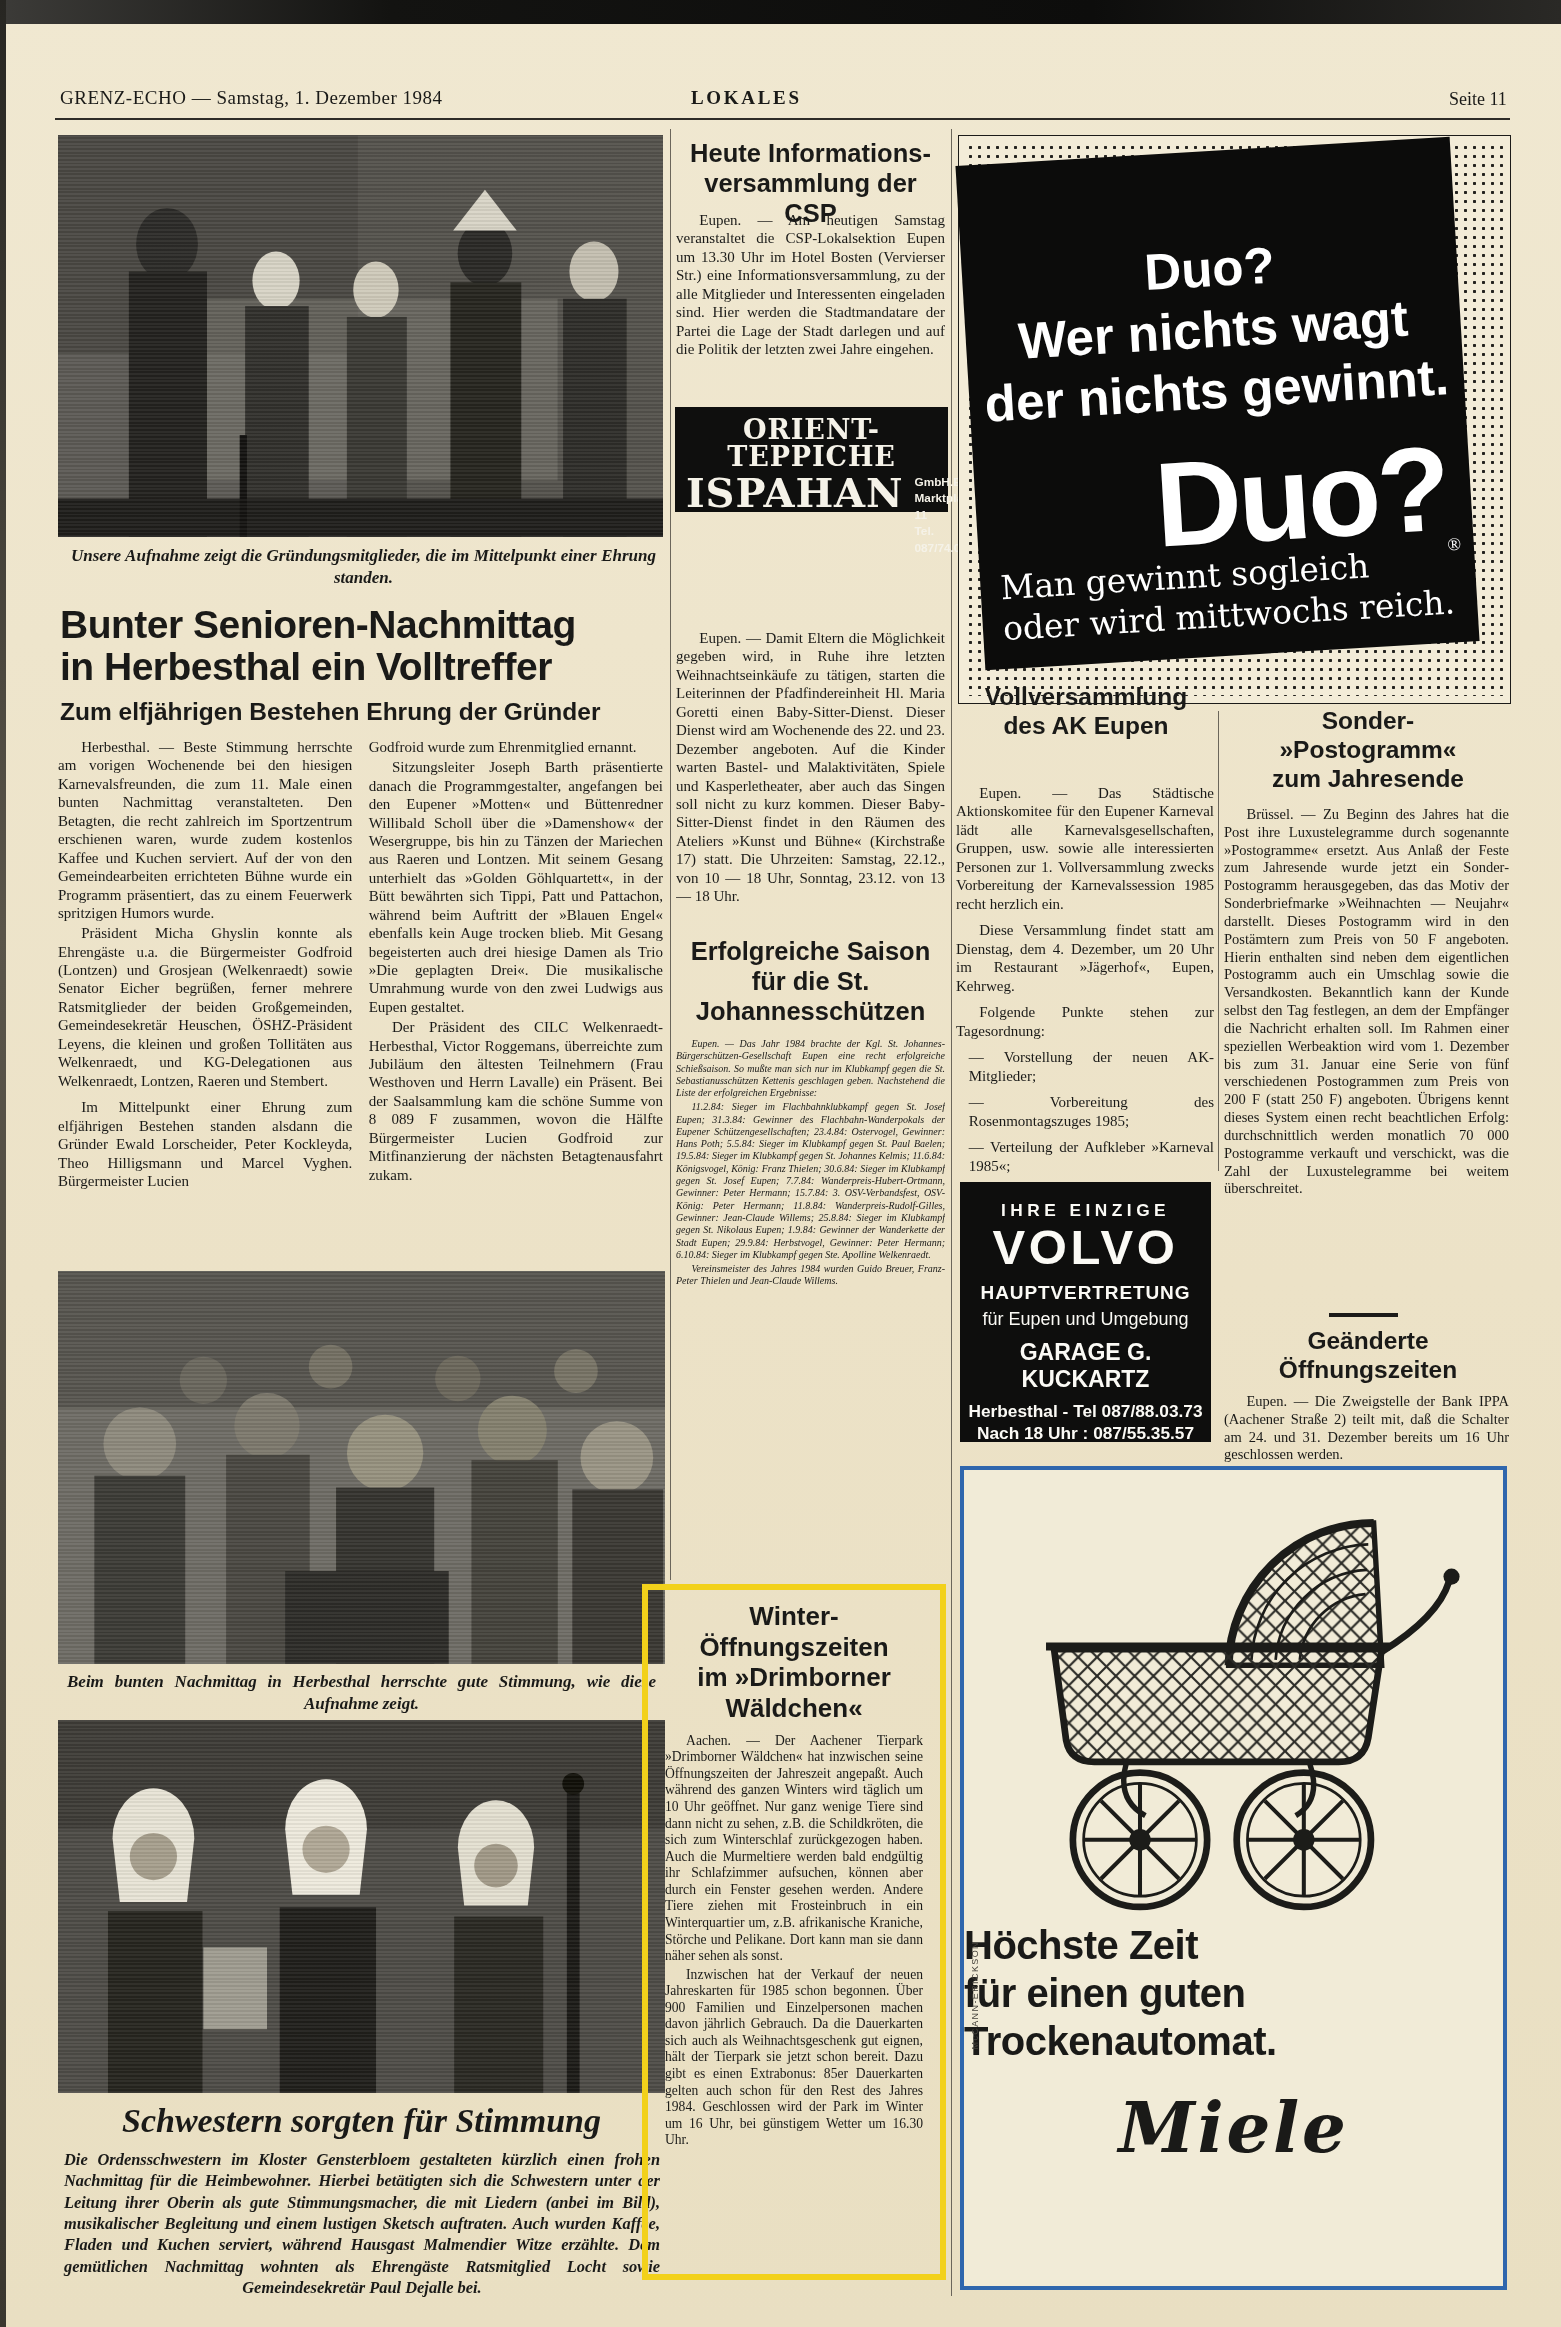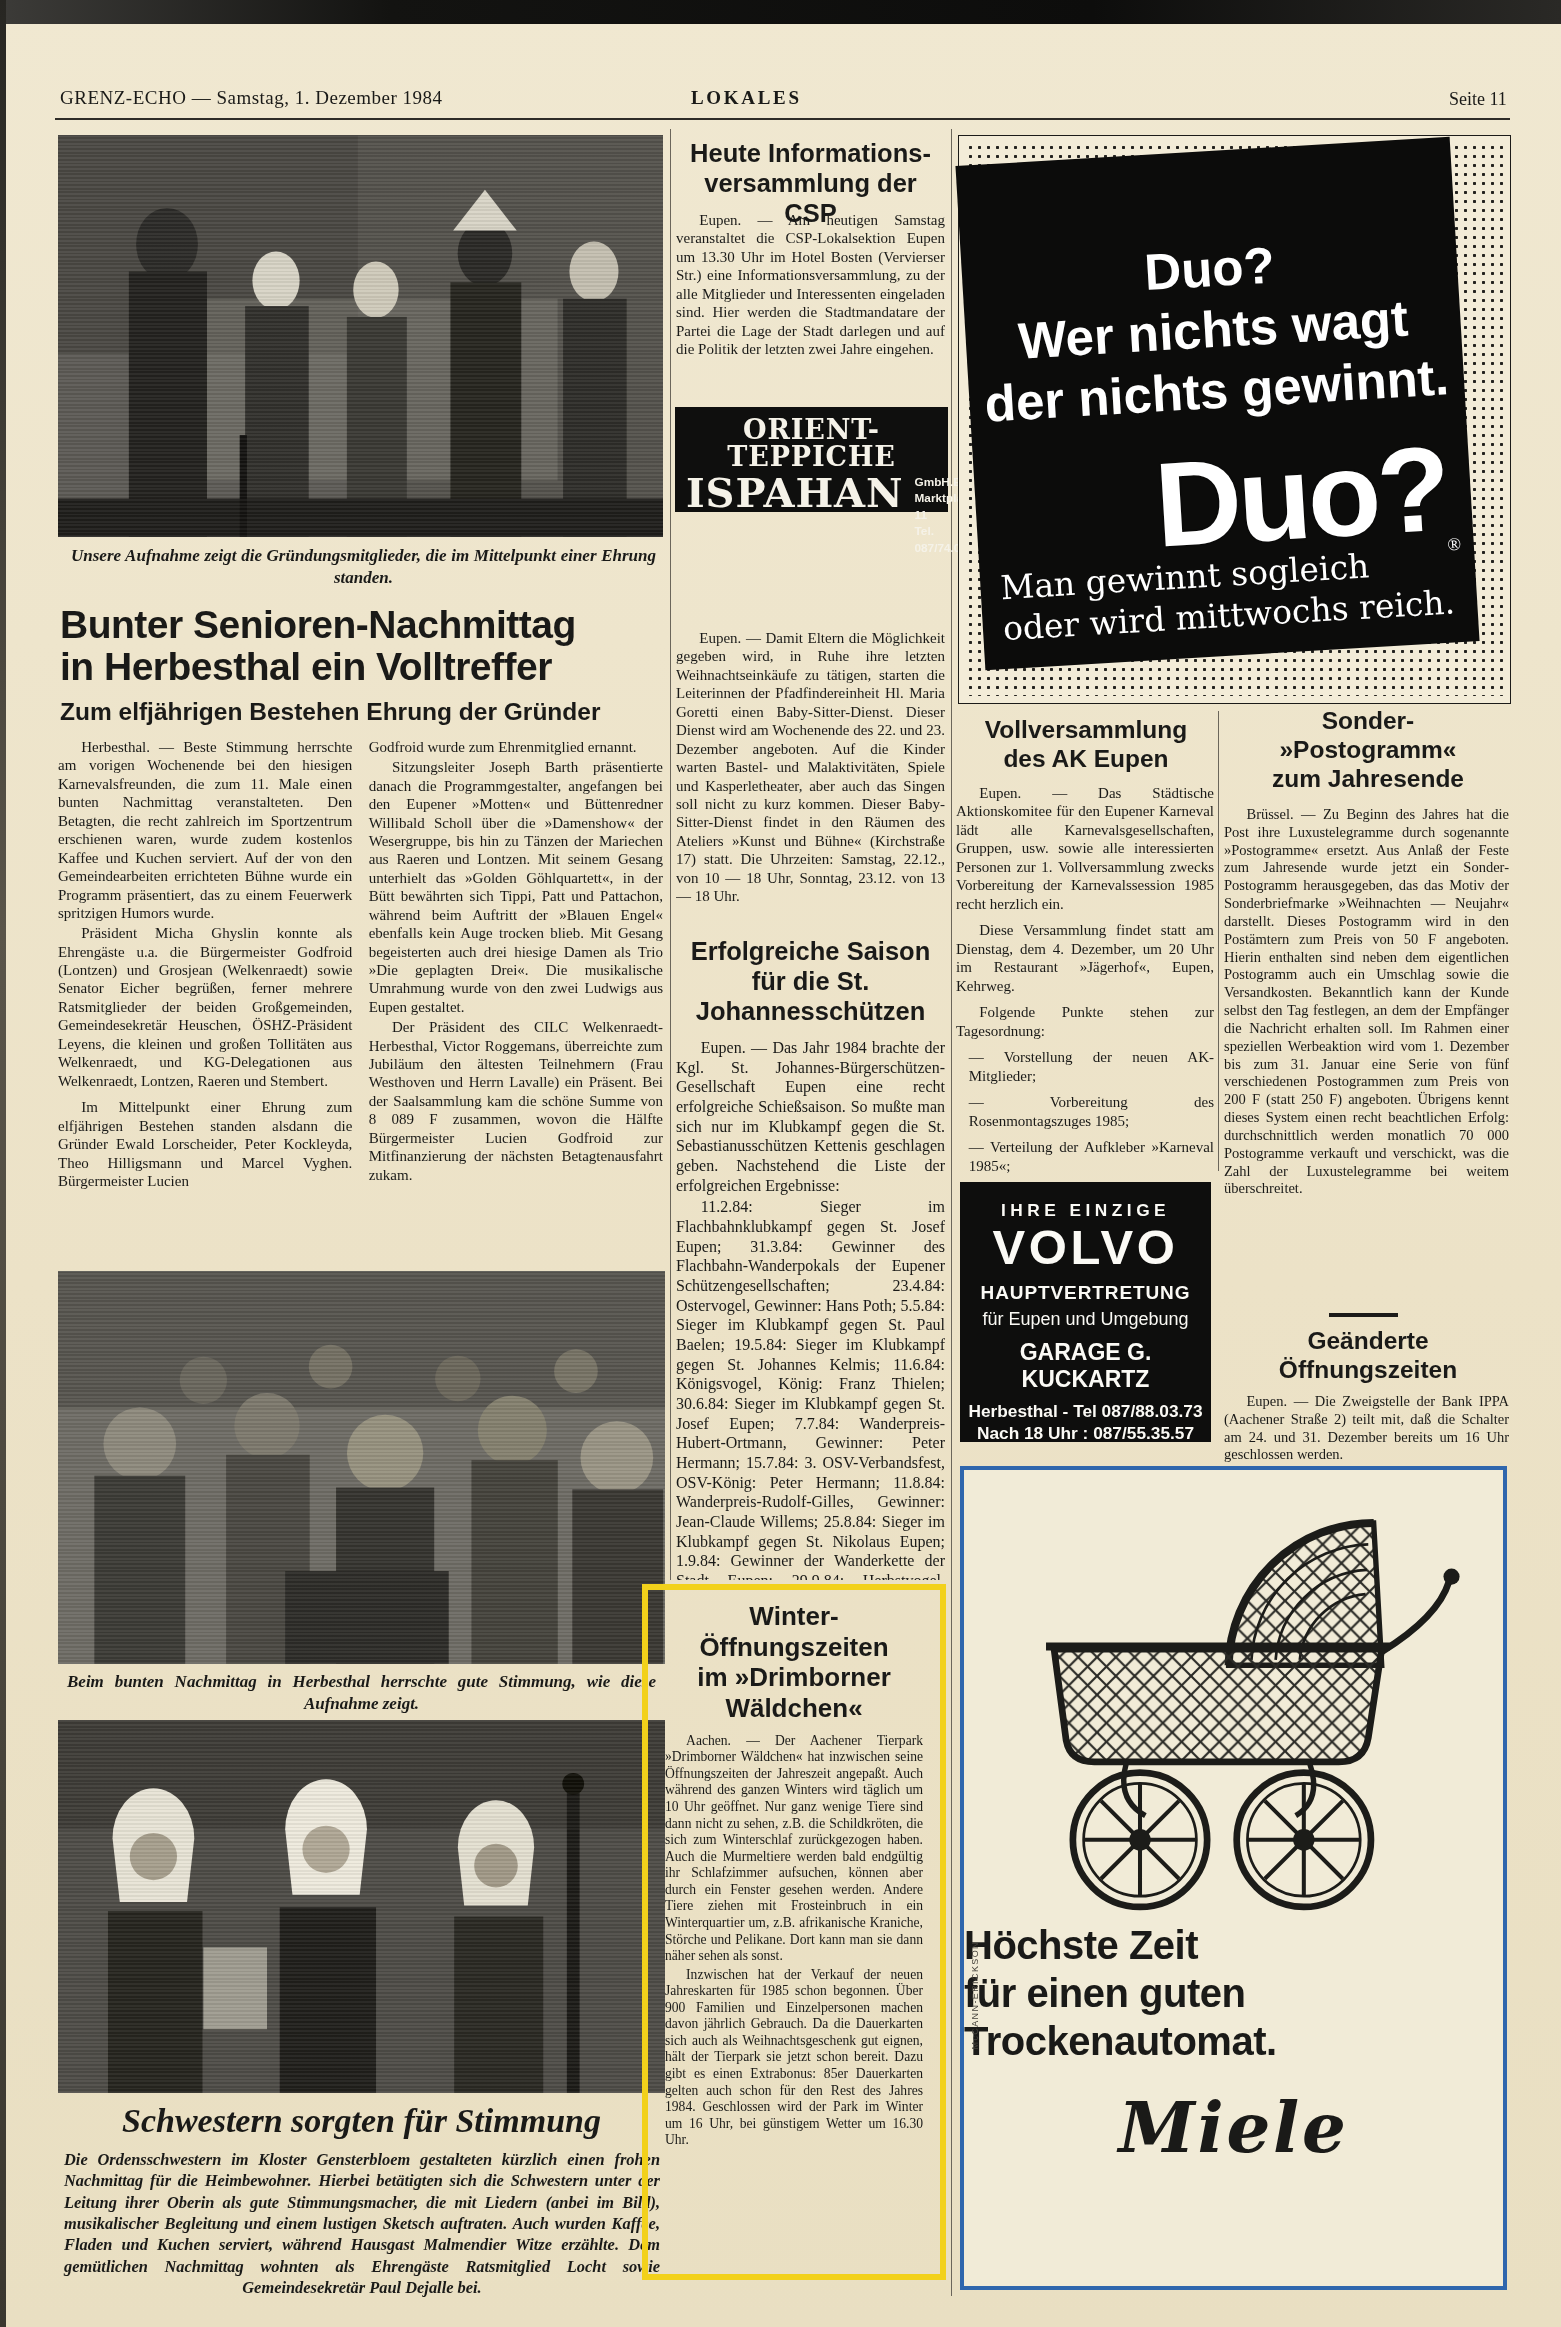--- a/index.html
+++ b/index.html
@@ -226,21 +226,21 @@
     </div>
   </div>
 
   <div class="abs bt" style="left:676px;top:629px;width:269px;height:300px;">
     <p class="ni" style="text-indent:1.55em;">Eupen. — Damit Eltern die Möglichkeit gegeben wird, in Ruhe ihre letzten Weihnachtseinkäufe zu tätigen, starten die Leiterinnen der Pfadfindereinheit Hl. Maria Goretti einen Baby-Sitter-Dienst. Dieser Dienst wird am Wochenende des 22. und 23. Dezember angeboten. Auf die Kinder warten Bastel- und Malaktivitäten, Spiele und Kasperletheater, aber auch das Singen soll nicht zu kurz kommen. Dieser Baby-Sitter-Dienst findet in den Räumen des Ateliers »Kunst und Bühne« (Kirchstraße 17) statt. Die Uhrzeiten: Samstag, 22.12., von 10 — 18 Uhr, Sonntag, 23.12. von 13 — 18 Uhr.</p>
   </div>
 
   <div class="abs h-mid" style="left:676px;top:936px;width:269px;">Erfolgreiche Saison
 für die St.
 Johannesschützen</div>
-  <div class="abs bt" style="left:676px;top:1038px;width:269px;height:542px;font-size:16px;">
+  <div class="abs bt" style="left:676px;top:1038px;width:269px;height:542px;font-size:10px;font-style:italic;">
     <p class="ni" style="text-indent:1.55em;">Eupen. — Das Jahr 1984 brachte der Kgl. St. Johannes-Bürgerschützen-Gesellschaft Eupen eine recht erfolgreiche Schießsaison. So mußte man sich nur im Klubkampf gegen die St. Sebastianusschützen Kettenis geschlagen geben. Nachstehend die Liste der erfolgreichen Ergebnisse:</p>
     <p>11.2.84: Sieger im Flachbahnklubkampf gegen St. Josef Eupen; 31.3.84: Gewinner des Flachbahn-Wanderpokals der Eupener Schützengesellschaften; 23.4.84: Ostervogel, Gewinner: Hans Poth; 5.5.84: Sieger im Klubkampf gegen St. Paul Baelen; 19.5.84: Sieger im Klubkampf gegen St. Johannes Kelmis; 11.6.84: Königsvogel, König: Franz Thielen; 30.6.84: Sieger im Klubkampf gegen St. Josef Eupen; 7.7.84: Wanderpreis-Hubert-Ortmann, Gewinner: Peter Hermann; 15.7.84: 3. OSV-Verbandsfest, OSV-König: Peter Hermann; 11.8.84: Wanderpreis-Rudolf-Gilles, Gewinner: Jean-Claude Willems; 25.8.84: Sieger im Klubkampf gegen St. Nikolaus Eupen; 1.9.84: Gewinner der Wanderkette der Stadt Eupen; 29.9.84: Herbstvogel, Gewinner: Peter Hermann; 6.10.84: Sieger im Klubkampf gegen Ste. Apolline Welkenraedt.</p>
     <p>Vereinsmeister des Jahres 1984 wurden Guido Breuer, Franz-Peter Thielen und Jean-Claude Willems.</p>
   </div>
 
   <div class="winter">
     <div class="h-mid">Winter-Öffnungszeiten
 im »Drimborner
 Wäldchen«</div>
     <div class="bt">
@@ -255,21 +255,21 @@
       <div class="duo-slogan">Duo?
 Wer nichts wagt
 der nichts gewinnt.</div>
       <div class="duo-logo">Duo?</div>
       <div class="duo-reg">®</div>
       <div class="duo-tag">Man  gewinnt sogleich
 oder wird mittwochs reich.</div>
     </div>
   </div>
 
-  <div class="abs h-mid sm" style="left:956px;top:716px;width:260px;">Vollversammlung
+  <div class="abs h-mid sm" style="left:956px;top:683px;width:260px;">Vollversammlung
 des AK Eupen</div>
   <div class="abs bt" style="left:956px;top:784px;width:258px;height:391px;">
     <p class="ni" style="text-indent:1.55em;">Eupen. — Das Städtische Aktionskomitee für den Eupener Karneval lädt alle Karnevalsgesellschaften, Gruppen, usw. sowie alle interessierten Personen zur 1. Vollversammlung zwecks Vorbereitung der Karnevalssession 1985 recht herzlich ein.</p>
     <p class="gap">Diese Versammlung findet statt am Dienstag, dem 4. Dezember, um 20 Uhr im Restaurant »Jägerhof«, Eupen, Kehrweg.</p>
     <p class="gap">Folgende Punkte stehen zur Tagesordnung:</p>
     <p class="hang">— Vorstellung der neuen AK-Mitglieder;</p>
     <p class="hang">— Vorbereitung des Rosenmontagszuges 1985;</p>
     <p class="hang">— Verteilung der Aufkleber »Karneval 1985«;</p>
 
   </div>

